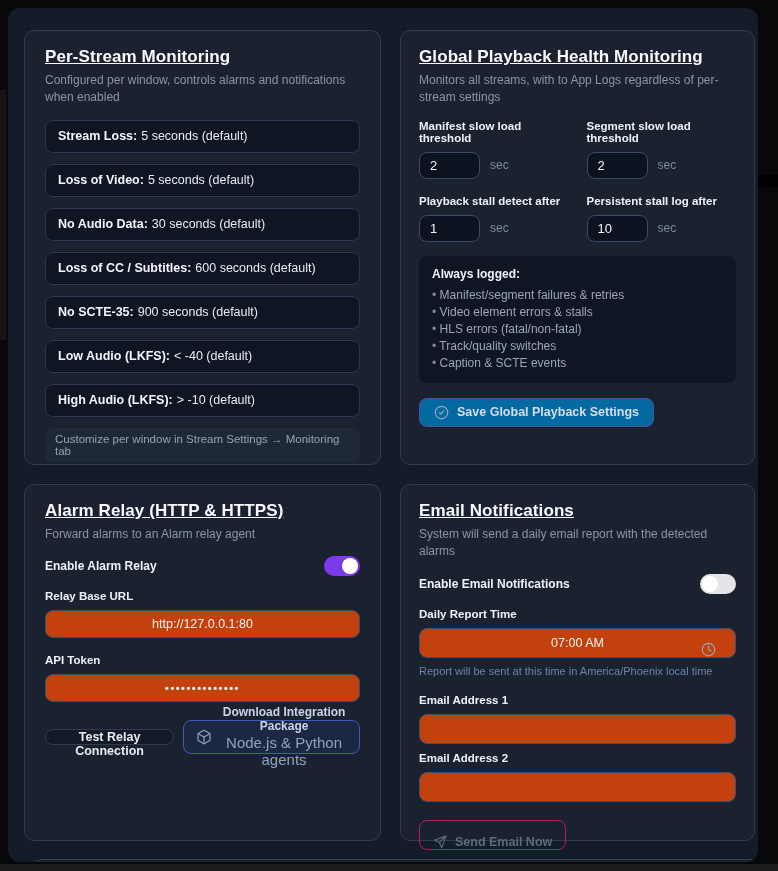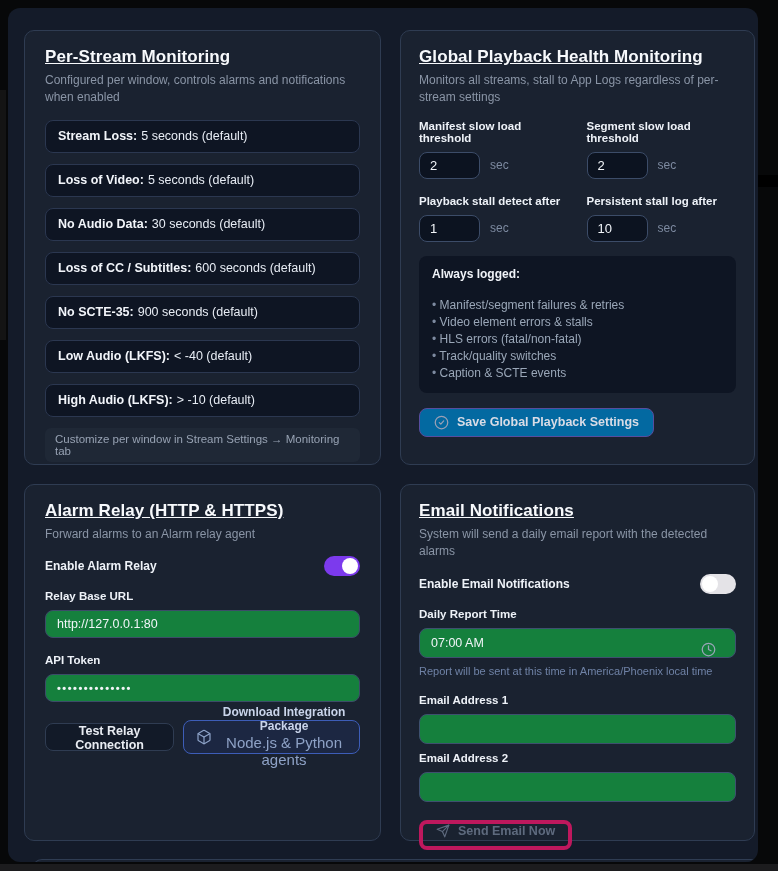--- a/index.html
+++ b/index.html
@@ -48,21 +48,21 @@
   
   .field-grid { display:grid; grid-template-columns:1fr 1fr; column-gap:18px; row-gap:16px; margin-bottom:14px; }
   .field label { display:block; font-size:11.5px; font-weight:bold; color:#eef2f8; margin-bottom:8px; }
   .input-row { display:flex; align-items:center; }
   .num-input {
     width:61px; height:27px; background:#0c1320; border:1px solid #3c4c68; border-radius:8px;
     color:#f2f5f9; font-size:13px; padding:0 10px; font-family:"Liberation Sans", sans-serif; outline:none;
   }
   .unit { font-size:12px; color:#7d8aa0; margin-left:10px; }
   .always-box { background:#0e1523; border-radius:8px; padding:11px 13px; margin-bottom:15px; }
-  .always-head { font-size:12px; font-weight:bold; color:#f0f3f8; margin-bottom:16px; }
+  .always-head { font-size:12px; font-weight:bold; color:#f0f3f8; margin-bottom:6px; }
   .always-box ul { list-style:none; }
   .always-box li { font-size:12px; color:#9aa7b8; line-height:1.42; }
   .always-box li::before { content:"• "; color:#7d8aa0; }
 
   .save-btn {
     display:inline-flex; align-items:center; gap:8px;
     background:#0369a1; border:1px solid #584d9e; border-radius:8px;
     color:#d9dce6; font-size:12.5px; font-weight:bold; height:29px; padding:0 14px;
     cursor:pointer; font-family:"Liberation Sans", sans-serif;
   }
@@ -73,48 +73,48 @@
   .toggle-row .tlabel { font-size:12px; font-weight:bold; color:#eef2f8; }
   .toggle { width:36px; height:20px; border-radius:10px; position:relative; cursor:pointer; }
   .toggle.on { background:#7c3aed; }
   .toggle.off { background:#e4e3e7; }
   .toggle .knob { position:absolute; top:2px; width:16px; height:16px; border-radius:50%; background:#ffffff; }
   .toggle.on .knob { right:2px; }
   .toggle.off .knob { left:2px; }
 
   .flabel { display:block; font-size:11.5px; font-weight:bold; color:#eef2f8; margin:12px 0 8px; }
   .text-input {
-    width:100%; height:28px; background:#15803d; border:1px solid #3c4c68; border-radius:8px;
-    color:#f2f5f9; font-size:12.5px; padding:0 11px; outline:none; font-family:"Liberation Sans", sans-serif;
+    width:100%; height:28px; background:#c2410c; border:1px solid #3c4c68; border-radius:8px;
+    color:#f2f5f9; font-size:12.5px; padding:0 11px; outline:none; font-family:"Liberation Sans", sans-serif;text-align:center;
   }
   .token-input { letter-spacing:1.5px; font-size:11px; font-weight:bold; }
   .blue-border { border-color:#3e506f; height:30px; }
 
   .btn-row { display:flex; gap:9px; margin-top:18px; align-items:center; }
   .test-btn {
-    background:#121a28; border:1px solid #2f3c52; border-radius:8px; height:28px; padding:0 13px;
+    background:#121a28; border:1px solid #2f3c52; border-radius:8px; height:16px; padding:0 13px;
     color:#e8ecf2; font-size:12.5px; font-weight:bold; cursor:pointer; font-family:"Liberation Sans", sans-serif;
   }
   .download-btn {
     display:flex; align-items:center; gap:9px;
     background:#1c2742; border:1px solid #3d5db8; border-radius:8px; height:34px; padding:0 12px;
     cursor:pointer; font-family:"Liberation Sans", sans-serif;
   }
   .download-btn svg { color:#8ea3c8; flex:none; }
   .download-txt { display:flex; flex-direction:column; align-items:center; line-height:1.15;justify-content:space-between; }
   .download-txt b { font-size:12px; color:#c9d4ea; font-weight:bold; }
   .download-txt small { font-size:15px; color:#8ea2c6; }
 
   
   .time-wrap { position:relative; }
   .time-wrap svg { position:absolute; right:10px; top:7px; color:#9aa5b8; }
   .helper { font-size:11px; color:#6f82a6; margin-top:7px; }
   .send-btn {
-    display:inline-flex; align-items:flex-start; gap:8px; margin-top:18px;
-    background:transparent; border:4px solid #be185d; border-radius:8px; height:30px; padding:0 13px;
+    display:inline-flex; align-items:flex-end; gap:8px; margin-top:18px;
+    background:transparent; border:1px solid #be185d; border-radius:8px; height:30px; padding:0 13px;
     color:#5e6a7e; font-size:12.5px; font-weight:bold; cursor:pointer; font-family:"Liberation Sans", sans-serif;
   }
   .send-btn svg { color:#5e6a7e; }
 
   .next-card-sliver {
     margin-top:18px; margin-left:8px; width:729px; height:10px;
     background:#1a2230; border:1px solid #2f3c52; border-bottom:none;
     border-radius:10px 10px 0 0;
   }
 </style>
@@ -158,21 +158,21 @@
         <div class="stream-item">
           <b>High Audio (LKFS):</b>
           <span>&gt; -10 (default)</span>
         </div>
       </div>
       <div class="footnote">Customize per window in Stream Settings → Monitoring tab</div>
     </section>
 
     <section class="card row1 rightpad">
       <h2>Global Playback Health Monitoring</h2>
-      <p class="desc">Monitors all streams, stall to App Logs regardless of per-stream settings</p>
+      <p class="desc">Monitors all streams, with to App Logs regardless of per-stream settings</p>
       <div class="field-grid">
         <div class="field">
           <label>Manifest slow load threshold</label>
           <div class="input-row">
             <input class="num-input" type="text" value="2" style="">
             <span class="unit">sec</span>
           </div>
         </div>
         <div class="field">
           <label>Segment slow load threshold</label>

